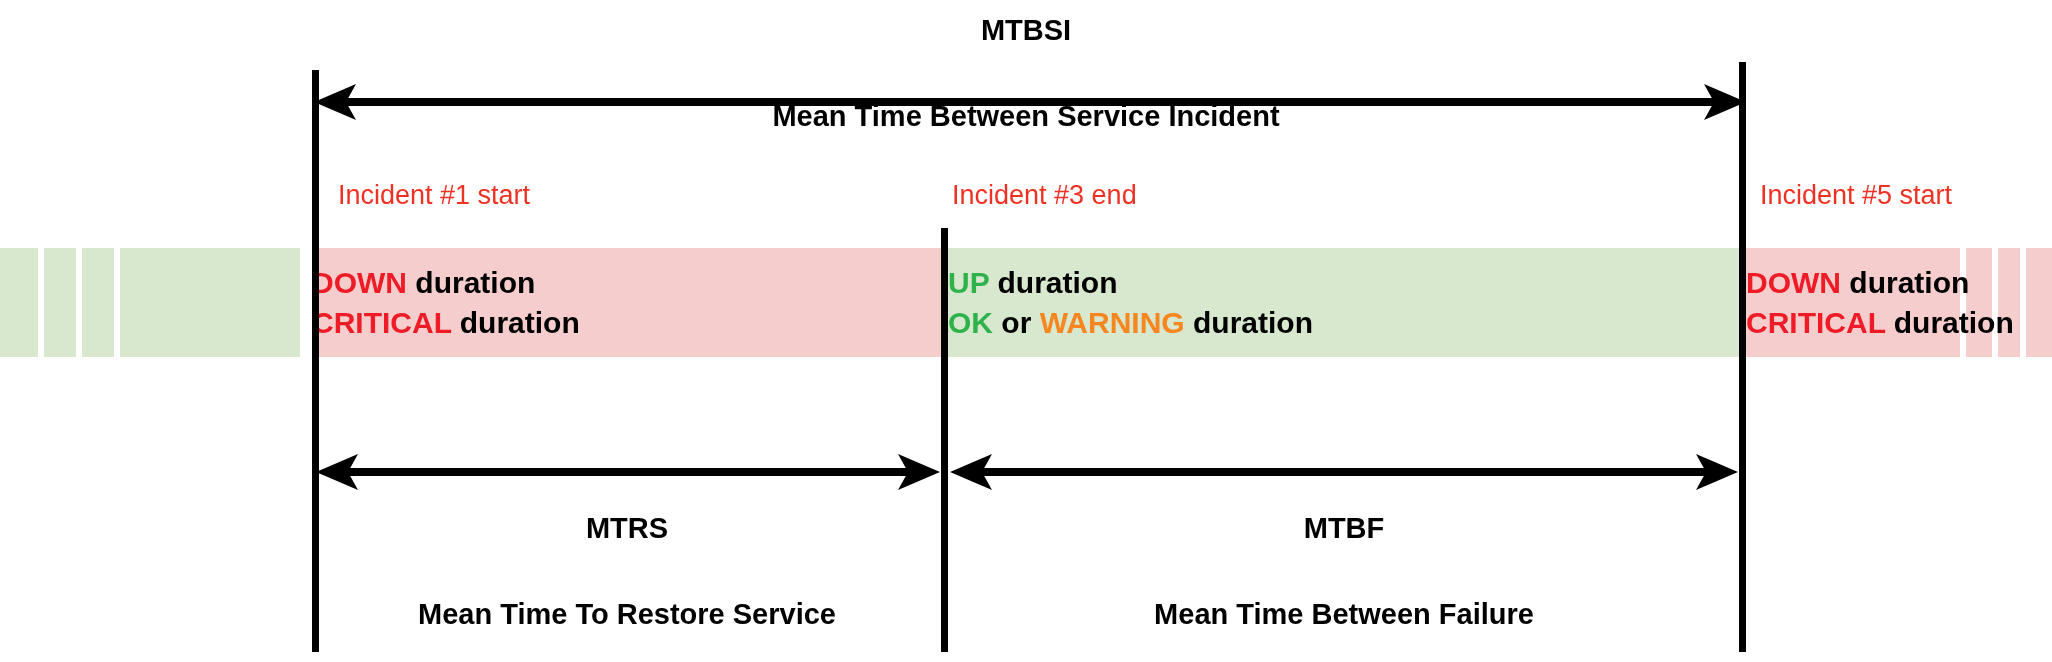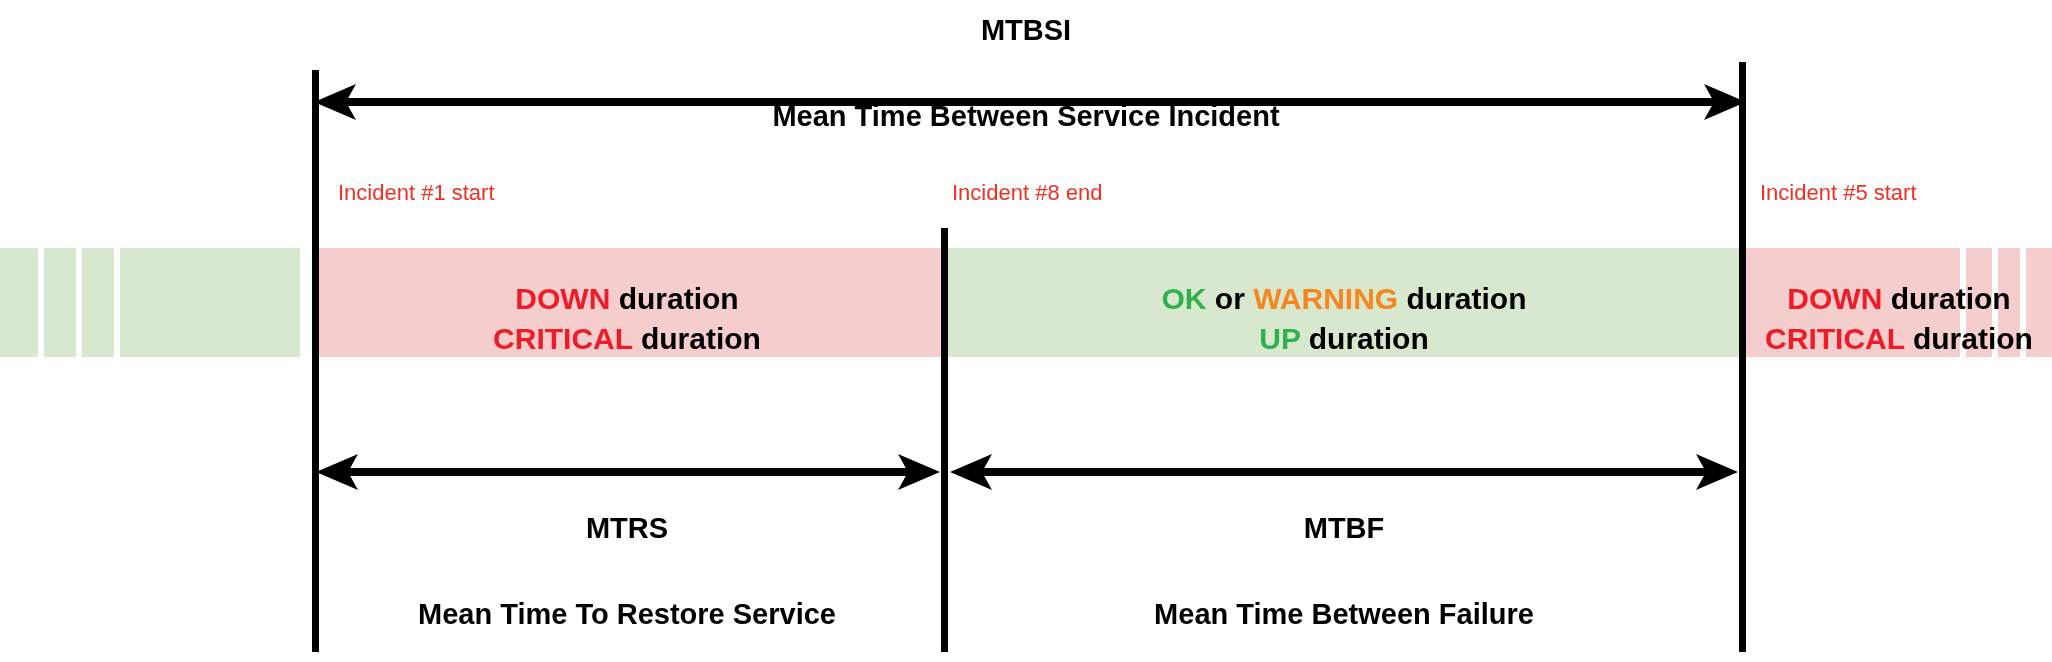--- a/index.html
+++ b/index.html
@@ -5,29 +5,29 @@
   html,body{margin:0;padding:0;background:#fff;}
   body{width:2052px;height:662px;font-family:"Liberation Sans",sans-serif;overflow:hidden;}
   #canvas{position:relative;width:2052px;height:662px;background:#ffffff;}
 
   .vline{position:absolute;background:#000000;width:7px;}
   .band{position:absolute;top:248px;height:109px;}
   .band-red{background:#f5cdcd;}
   .band-green{background:#d7e8ce;}
 
   .band-label{position:absolute;top:248px;height:109px;display:flex;flex-direction:column;
-               align-items:center;justify-content:center;line-height:1.32;
-               font-size:30px;font-weight:bold;color:#000;white-space:nowrap;margin-top:16px;}
+               align-items:flex-start;justify-content:center;line-height:1.32;
+               font-size:30px;font-weight:bold;color:#000;white-space:nowrap;}
   .band-label .ln{display:block;}
 
   .c-red{color:#ef1b26;}
   .c-green{color:#2fb24c;}
   .c-orange{color:#f7861f;}
 
-  .incident-label{position:absolute;font-size:22px;font-weight:normal;color:#ef3124;white-space:nowrap;text-align:right;}
+  .incident-label{position:absolute;font-size:27px;font-weight:normal;color:#ef3124;white-space:nowrap;text-align:right;}
 
   .metric-title{position:absolute;text-align:center;font-size:29px;font-weight:bold;color:#000;
                 line-height:1.30;white-space:nowrap;}
   .metric-title .abbr{display:block;}
   .metric-title .full{display:block;margin-top:48px;}
 
   .arrow-svg{position:absolute;overflow:visible;}
 </style>
 </head>
 <body>
@@ -62,38 +62,38 @@
     <span class="ln">
       <span class="c-red">DOWN</span><span> duration</span>
     </span>
     <span class="ln">
       <span class="c-red">CRITICAL</span><span> duration</span>
     </span>
   </div>
 
   <div class="band-label" style="left:948px;width:792px;">
     <span class="ln">
-      <span class="c-green">OK</span><span> or </span><span class="c-orange">WARNING</span><span> duration</span>
+      <span class="c-green">UP</span><span> duration</span>
     </span>
     <span class="ln">
-      <span class="c-green">UP</span><span> duration</span>
+      <span class="c-green">OK</span><span> or </span><span class="c-orange">WARNING</span><span> duration</span>
     </span>
   </div>
 
   <div class="band-label" style="left:1746px;width:306px;">
     <span class="ln">
       <span class="c-red">DOWN</span><span> duration</span>
     </span>
     <span class="ln">
       <span class="c-red">CRITICAL</span><span> duration</span>
     </span>
   </div>
 
   <div class="incident-label" style="left:338px;top:180px;">Incident #1 start</div>
-  <div class="incident-label" style="left:952px;top:180px;">Incident #8 end</div>
+  <div class="incident-label" style="left:952px;top:180px;">Incident #3 end</div>
   <div class="incident-label" style="left:1760px;top:180px;">Incident #5 start</div>
 
   <div class="vline" style="left:312px;top:70px;height:582px;"></div>
   <div class="vline" style="left:941px;top:228px;height:424px;"></div>
   <div class="vline" style="left:1739px;top:62px;height:590px;"></div>
 
   <svg class="arrow-svg" style="left:314px;top:452px;" width="628" height="40" viewBox="0 0 628 40">
     <line x1="30" y1="20" x2="598" y2="20" stroke="#000000" stroke-width="8"></line>
     <polygon points="2,20 44,2 34,20 44,38" fill="#000000"></polygon>
     <polygon points="626,20 584,2 594,20 584,38" fill="#000000"></polygon>

